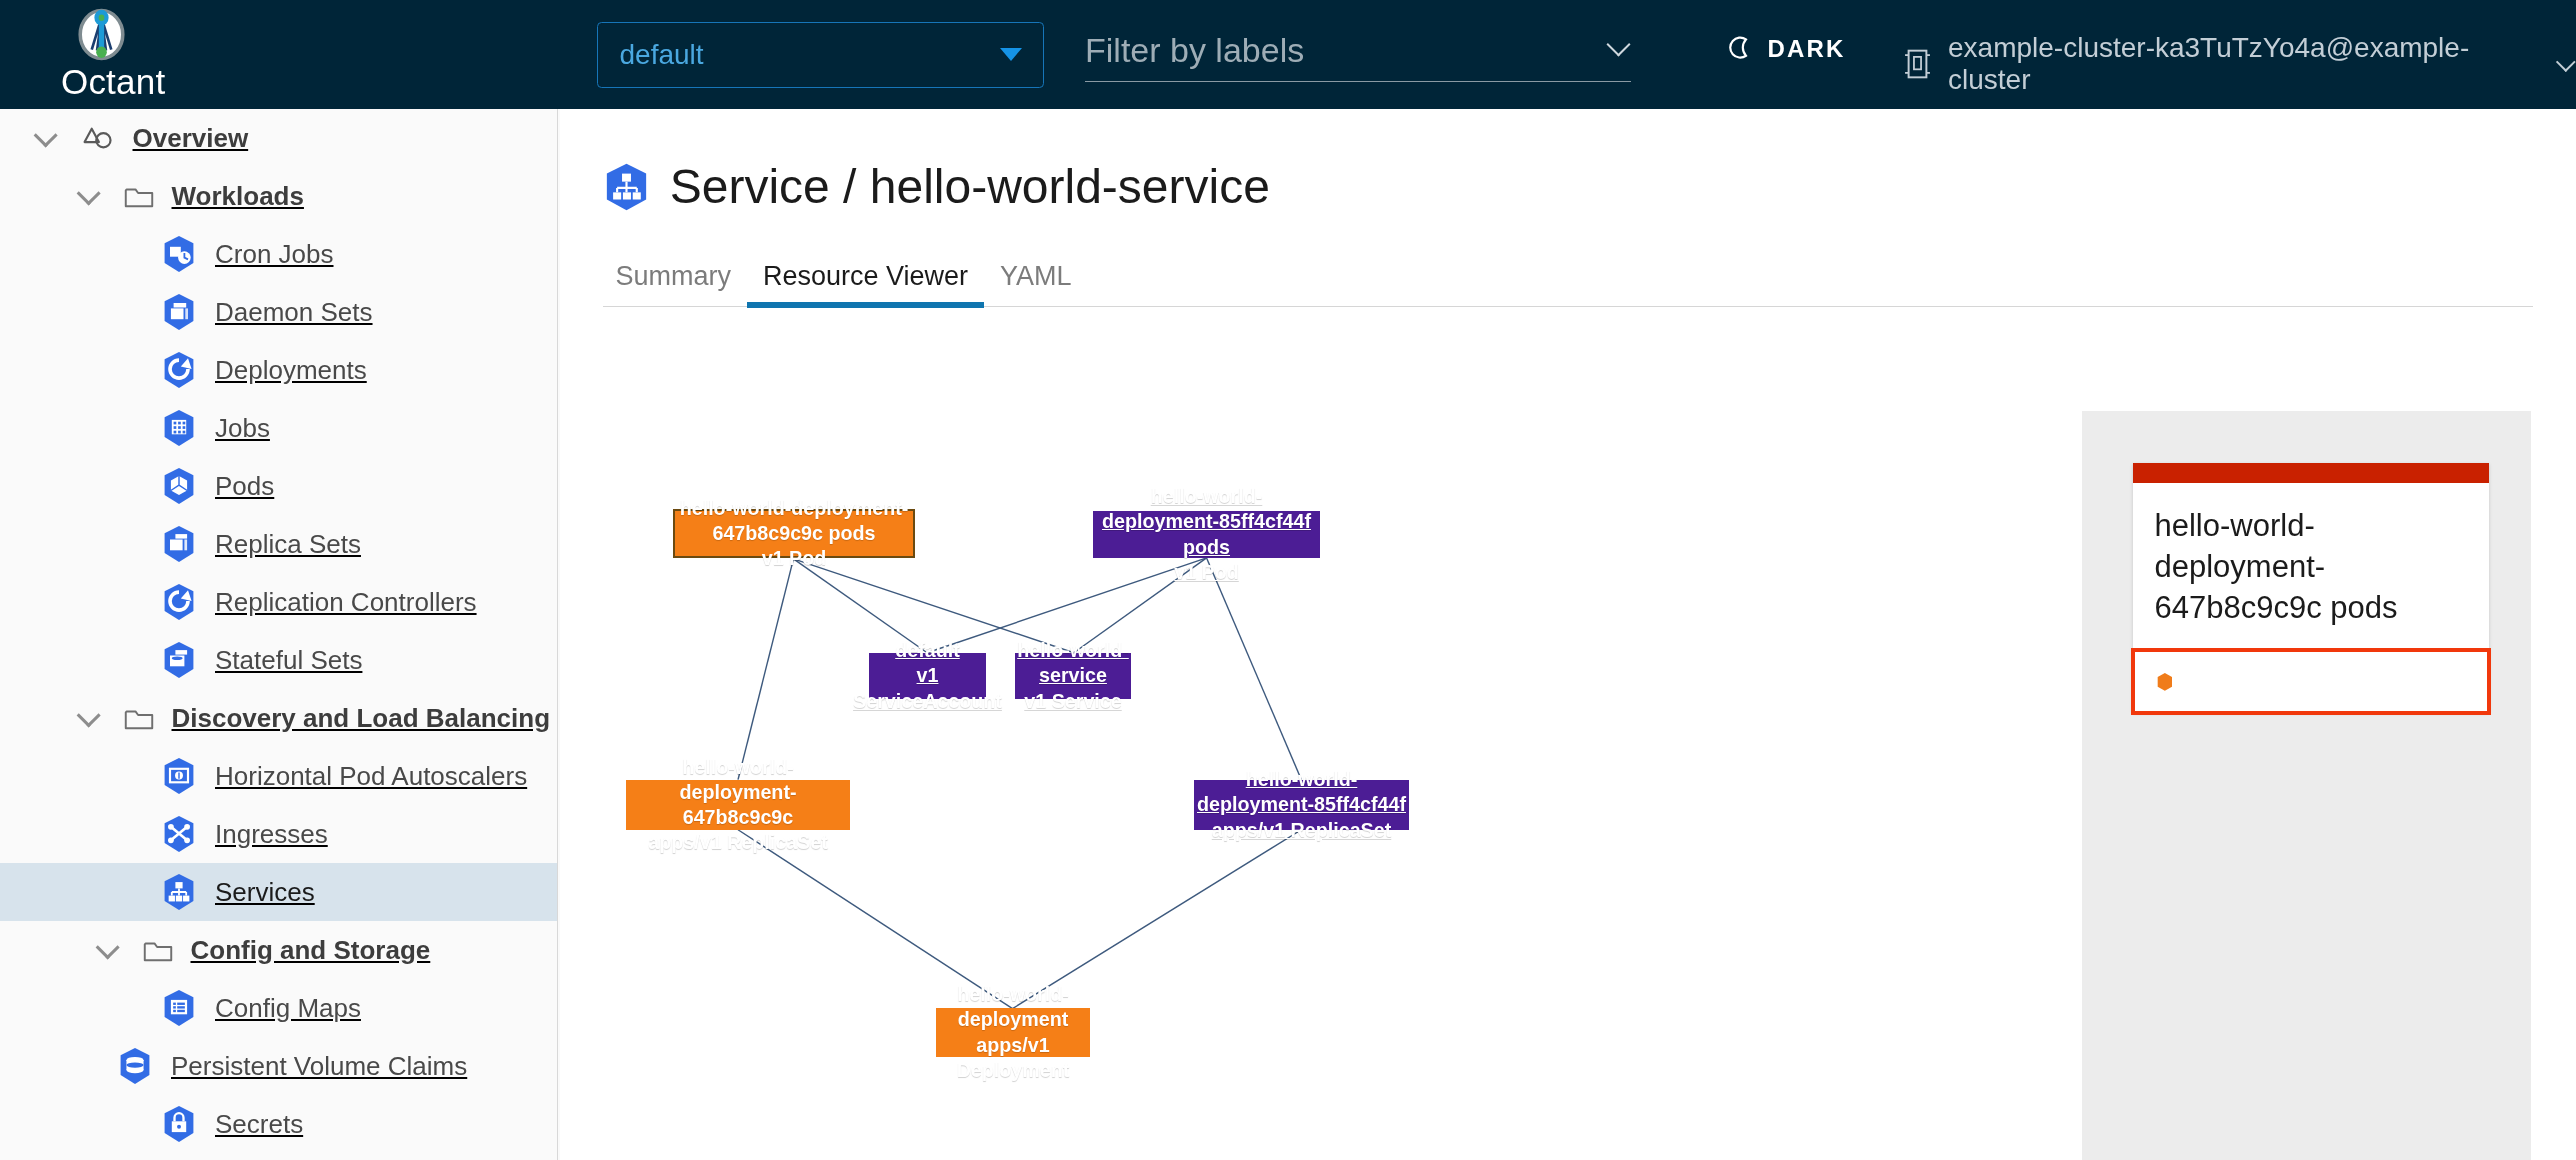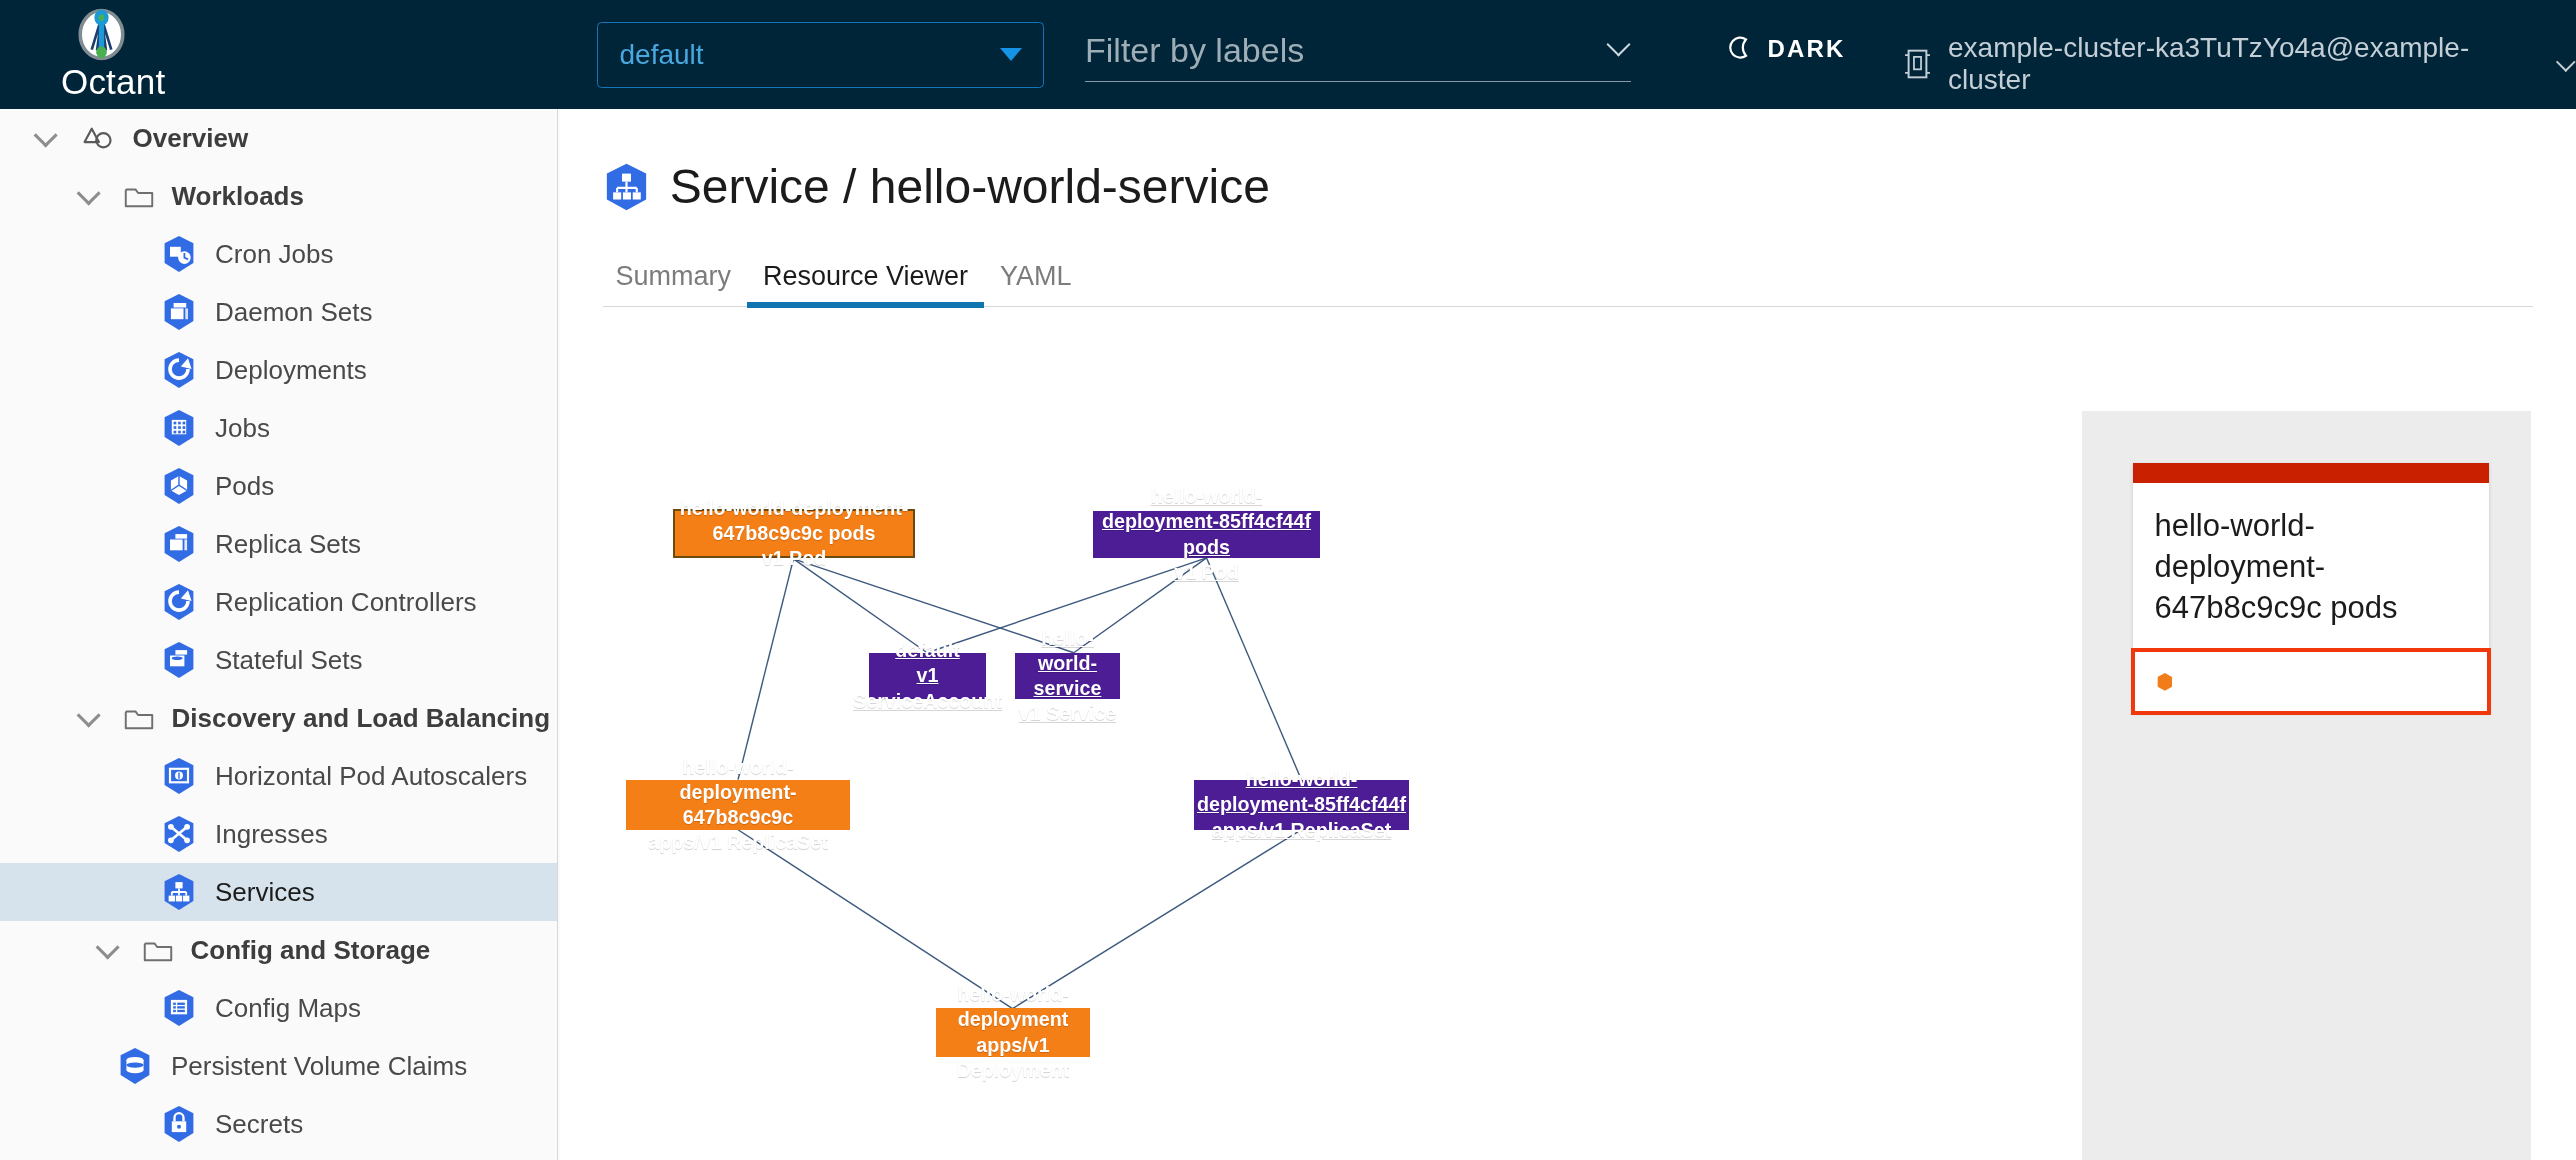--- a/index.html
+++ b/index.html
@@ -81,20 +81,21 @@
     width: 11.6px; height: 11.6px;
     border-right: 2.7px solid #c3ced6; border-bottom: 2.7px solid #c3ced6;
     transform: rotate(45deg);
   }
 
   
   #sidebar {
     position: absolute; left: 0; top: 109px; width: 558px; height: 1051px;
     background: #fafafa; border-right: 1.8px solid #d8d8d8;
     overflow: hidden;
+    text-decoration: underline;
   }
   .nav-row {
     display: flex; align-items: center; height: 58px; cursor: pointer;
     padding-right: 14.3px;
   }
   .nav-row.selected { background: #d7e3ec; }
   .nav-caret {
     width: 27px; height: 27px; position: relative; flex: none;
   }
   .nav-caret::before {
@@ -447,21 +448,21 @@
         <div class="ln2">v1 Pod</div>
       </div>
       <div class="gnode green" style="left: 490px; top: 100px; width: 227px; height: 47px;">
         <div>hello-world-deployment-85ff4cf44f pods</div>
         <div class="ln2">v1 Pod</div>
       </div>
       <div class="gnode green" style="left: 266px; top: 242px; width: 117px; height: 46px;">
         <div>default</div>
         <div class="ln2">v1 ServiceAccount</div>
       </div>
-      <div class="gnode green" style="left: 412px; top: 242px; width: 105px; height: 46px; justify-content: center;">
+      <div class="gnode green" style="left: 412px; top: 242px; width: 116px; height: 46px; justify-content: center;">
         <div>hello-world-service</div>
         <div class="ln2">v1 Service</div>
       </div>
       <div class="gnode orange" style="left: 23px; top: 369px; width: 224px; height: 50px;">
         <div>hello-world-deployment-647b8c9c9c</div>
         <div class="ln2">apps/v1 ReplicaSet</div>
       </div>
       <div class="gnode green" style="left: 591px; top: 369px; width: 215px; height: 50px;">
         <div>hello-world-deployment-85ff4cf44f</div>
         <div class="ln2">apps/v1 ReplicaSet</div>

